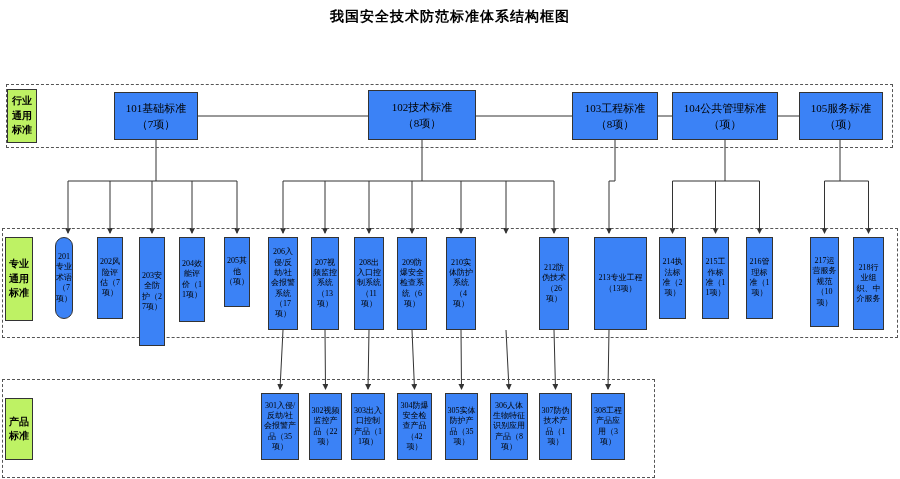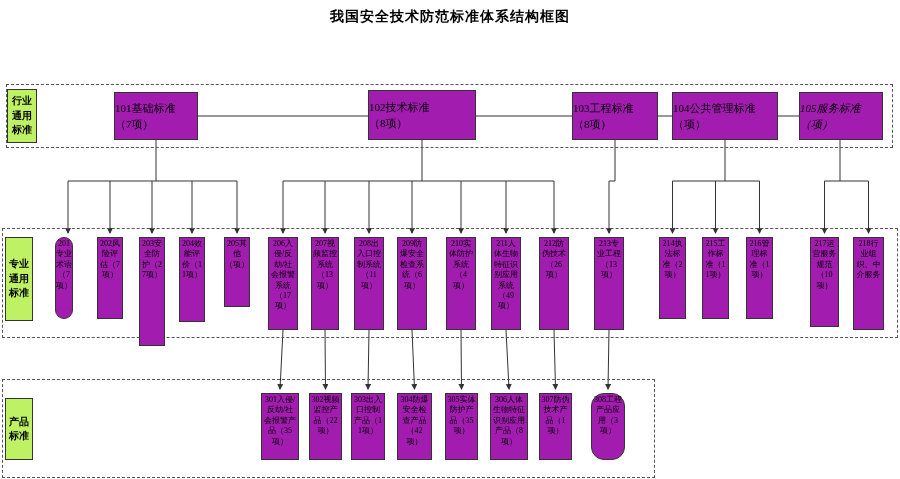--- a/index.html
+++ b/index.html
@@ -13,22 +13,22 @@
     font-size:14px; font-weight:bold; letter-spacing:1px;
   }
   .connectors { position:absolute; top:0; left:0; z-index:0; }
   .group { position:absolute; border:1px dashed #555; z-index:0; }
   .glabel {
     position:absolute; border:1px solid #333; background:#bef264; z-index:1;
     display:flex; align-items:center; justify-content:center; text-align:center;
     font-weight:bold; font-size:10px; line-height:1.45; padding:2px; word-break:break-all;
   }
   .node {
-    position:absolute; border:1px solid #333; background:#a21caf; z-index:1;
-    display:flex; align-items:flex-start; justify-content:center; text-align:center;
+    position:absolute; border:1px solid #333; background:#3b82f6; z-index:1;
+    display:flex; align-items:center; justify-content:center; text-align:center;
   }
   .r1 { flex-direction:column; font-size:11px; line-height:1.5; }
   .r2, .r3 { font-size:8px; line-height:1.3; padding:1px; word-break:break-all; }
 </style>
 </head>
 <body>
 
 <div class="canvas">
 
   <div class="title">我国安全技术防范标准体系结构框图</div>
@@ -105,46 +105,45 @@
     <span>（8项）</span>
   </div>
   <div class="node r1" style="left:572px; top:92px; width:86px; height:48px;">
     <span>103工程标准</span>
     <span>（8项）</span>
   </div>
   <div class="node r1" style="left:672px; top:92px; width:106px; height:48px;">
     <span>104公共管理标准</span>
     <span>（项）</span>
   </div>
-  <div class="node r1" style="left:799px; top:92px; width:84px; height:48px;font-style:italic;">
+  <div class="node r1" style="left:799px; top:92px; width:84px; height:48px;">
     <span>105服务标准</span>
     <span>（项）</span>
   </div>
 
   <div class="node r2" style="left:55px;  top:237px; width:18px; height:82px;border-radius:10px;">201专业术语（7项）</div>
   <div class="node r2" style="left:97px;  top:237px; width:26px; height:82px;">202风险评估（7项）</div>
   <div class="node r2" style="left:139px; top:237px; width:26px; height:109px;">203安全防护（27项）</div>
   <div class="node r2" style="left:179px; top:237px; width:26px; height:85px;">204效能评价（11项）</div>
   <div class="node r2" style="left:224px; top:237px; width:26px; height:70px;">205其他（项）</div>
   <div class="node r2" style="left:268px; top:237px; width:30px; height:93px;">206入侵/反劫/社会报警系统（17项）</div>
   <div class="node r2" style="left:311px; top:237px; width:28px; height:93px;">207视频监控系统（13项）</div>
   <div class="node r2" style="left:354px; top:237px; width:30px; height:93px;">208出入口控制系统（11项）</div>
   <div class="node r2" style="left:397px; top:237px; width:30px; height:93px;">209防爆安全检查系统（6项）</div>
   <div class="node r2" style="left:446px; top:237px; width:30px; height:93px;">210实体防护系统（4项）</div>
-  <div class="node r2" style="left:491px; top:237px; width:30px; height:93px;">211人体生物特征识别应用系统（49项）</div>
   <div class="node r2" style="left:539px; top:237px; width:30px; height:93px;">212防伪技术（26项）</div>
-  <div class="node r2" style="left:594px; top:237px; width:30px; height:93px;">213专业工程（13项）</div>
+  <div class="node r2" style="left:594px; top:237px; width:53px; height:93px;">213专业工程（13项）</div>
   <div class="node r2" style="left:659px; top:237px; width:27px; height:82px;">214执法标准（2项）</div>
   <div class="node r2" style="left:702px; top:237px; width:27px; height:82px;">215工作标准（11项）</div>
   <div class="node r2" style="left:746px; top:237px; width:27px; height:82px;">216管理标准（1项）</div>
   <div class="node r2" style="left:810px; top:237px; width:29px; height:90px;">217运营服务规范（10项）</div>
   <div class="node r2" style="left:853px; top:237px; width:31px; height:93px;">218行业组织、中介服务</div>
 
   <div class="node r3" style="left:261px; top:393px; width:38px; height:67px;">301入侵/反劫/社会报警产品（35项）</div>
   <div class="node r3" style="left:309px; top:393px; width:33px; height:67px;">302视频监控产品（22项）</div>
   <div class="node r3" style="left:351px; top:393px; width:34px; height:67px;">303出入口控制产品（11项）</div>
   <div class="node r3" style="left:397px; top:393px; width:35px; height:67px;">304防爆安全检查产品（42项）</div>
   <div class="node r3" style="left:445px; top:393px; width:33px; height:67px;">305实体防护产品（35项）</div>
   <div class="node r3" style="left:490px; top:393px; width:38px; height:67px;">306人体生物特征识别应用产品（8项）</div>
   <div class="node r3" style="left:539px; top:393px; width:33px; height:67px;">307防伪技术产品（1项）</div>
-  <div class="node r3" style="left:591px; top:393px; width:34px; height:67px;border-radius:13px;">308工程产品应用（3项）</div>
+  <div class="node r3" style="left:591px; top:393px; width:34px; height:67px;">308工程产品应用（3项）</div>
 
 </div>
 
 </body></html>

